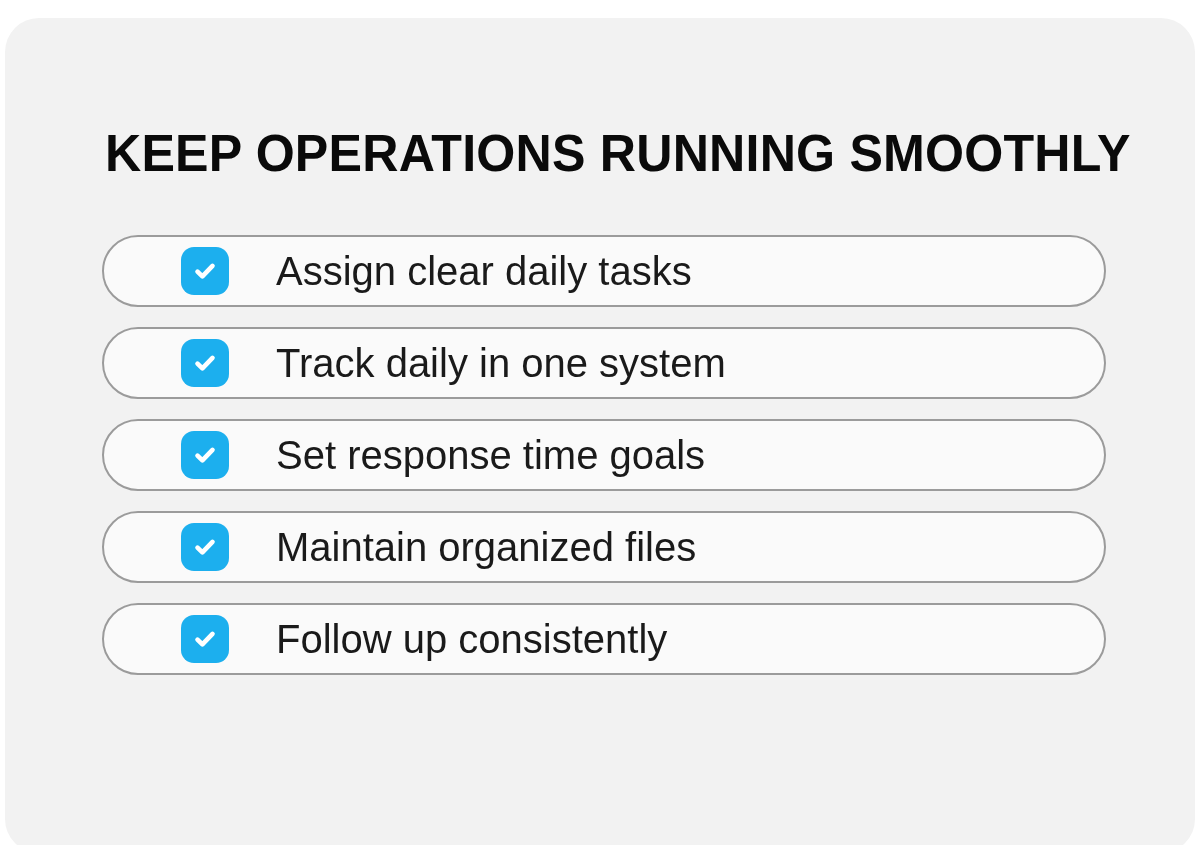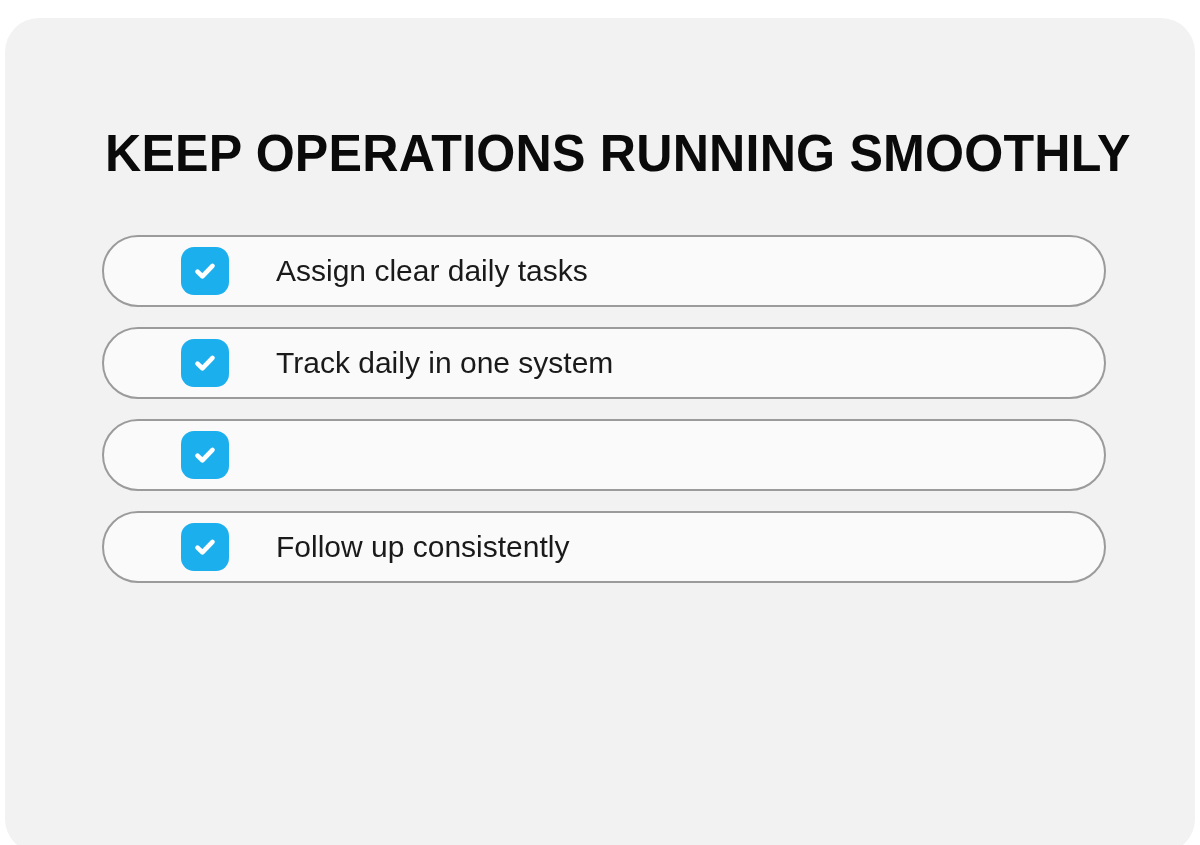--- a/index.html
+++ b/index.html
@@ -95,21 +95,21 @@
     display: block;
   }
 
   .row-label {
     position: absolute;
     left: 172px;
     top: 50%;
     margin-top: -22px;
     height: 44px;
     line-height: 44px;
-    font-size: 30px;
+    font-size: 40px;
     font-weight: normal;
     color: #1a1a1a;
     white-space: nowrap;
   }
 </style>
 </head>
 <body>
 
 <div class="canvas">
   <div class="card">
@@ -136,22 +136,31 @@
         </span>
         <span class="row-label">Track daily in one system</span>
       </div>
 
       <div class="check-row">
         <span class="checkbox">
           <svg width="28" height="28" viewBox="0 0 28 28" aria-hidden="true">
             <path d="M6.5 14.6 L11.4 19.4 L21.5 8.9" fill="none" stroke="#ffffff" stroke-width="4.6" stroke-linecap="round" stroke-linejoin="round"></path>
           </svg>
         </span>
+        <span class="row-label">Set response time goals</span>
       </div>
 
+      <div class="check-row">
+        <span class="checkbox">
+          <svg width="28" height="28" viewBox="0 0 28 28" aria-hidden="true">
+            <path d="M6.5 14.6 L11.4 19.4 L21.5 8.9" fill="none" stroke="#ffffff" stroke-width="4.6" stroke-linecap="round" stroke-linejoin="round"></path>
+          </svg>
+        </span>
+        <span class="row-label">Maintain organized files</span>
+      </div>
 
       <div class="check-row">
         <span class="checkbox">
           <svg width="28" height="28" viewBox="0 0 28 28" aria-hidden="true">
             <path d="M6.5 14.6 L11.4 19.4 L21.5 8.9" fill="none" stroke="#ffffff" stroke-width="4.6" stroke-linecap="round" stroke-linejoin="round"></path>
           </svg>
         </span>
         <span class="row-label">Follow up consistently</span>
       </div>
 

